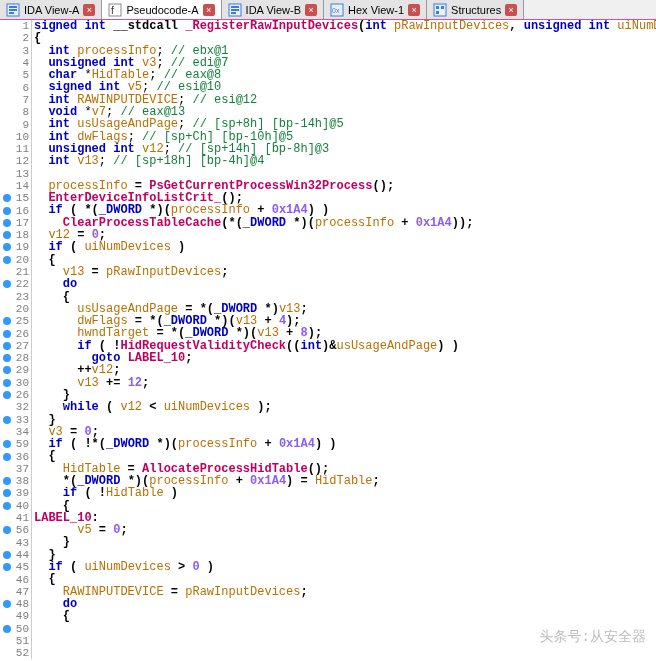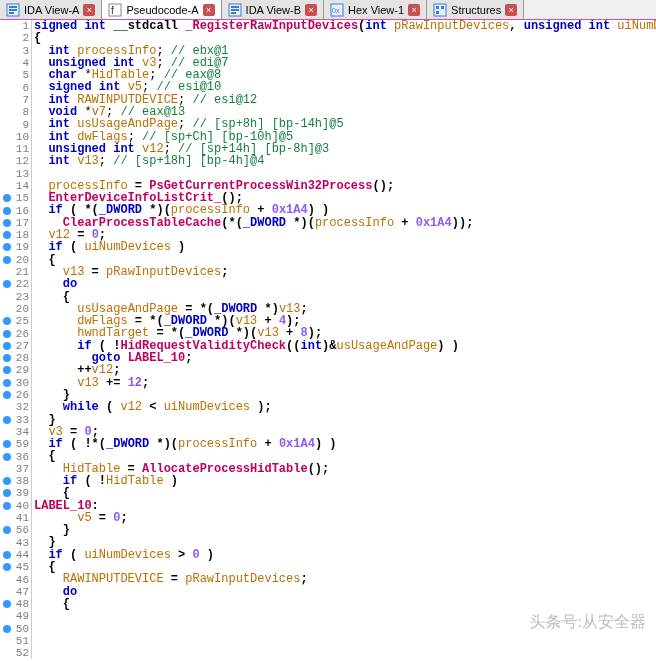--- a/index.html
+++ b/index.html
@@ -22,21 +22,21 @@
   .code-line { height: 12.3px; white-space: pre; font-size: 12px; line-height: 12.3px; }
   
   .kw { color: #0000c0; font-weight: bold; }
   .fn { color: #c00060; font-weight: bold; text-align: center; }
   .var { color: #b87000; }
   .num { color: #8b5cf6; font-weight: bold; }
   .cm { color: #15803d; }
   .typ { color: #0000c0; font-weight: bold; }
   .bld { font-weight: bold; }
   
-  .watermark { position: absolute; right: 10px; top: 612px; opacity: 0.4; font-family: Liberation Serif, serif; font-size: 16px; color: #555; }
+  .watermark { position: absolute; right: 10px; top: 628px; opacity: 0.4; font-family: Liberation Mono, monospace; font-size: 14px; color: #555; }
 </style>
 </head>
 <body>
 
 <div class="tabbar" id="tabbar">
     <div class="tab">
       <span class="tab-icon">
         <svg width="14" height="14" viewBox="0 0 14 14">
           <rect x="1" y="1" width="12" height="12" fill="#e8f0ff" stroke="#3b7dd8"></rect>
           <rect x="3" y="3" width="8" height="2" fill="#3b7dd8"></rect>
@@ -335,20 +335,21 @@
       <div class="code-line"><span>        </span><span class="kw">goto</span><span> </span><span class="fn">LABEL_10</span><span class="bld">;</span></div>
       <div class="code-line"><span class="bld">      ++</span><span class="var">v12</span><span class="bld">;</span></div>
       <div class="code-line"><span>      </span><span class="var">v13</span><span class="bld"> += </span><span class="num">12</span><span class="bld">;</span></div>
       <div class="code-line"><span class="bld">    }</span></div>
       <div class="code-line"><span>    </span><span class="kw">while</span><span class="bld"> ( </span><span class="var">v12</span><span class="bld"> &lt; </span><span class="var">uiNumDevices</span><span class="bld"> );</span></div>
       <div class="code-line"><span class="bld">  }</span></div>
       <div class="code-line"><span>  </span><span class="var">v3</span><span class="bld"> = </span><span class="num">0</span><span class="bld">;</span></div>
       <div class="code-line"><span>  </span><span class="kw">if</span><span class="bld"> ( !*(</span><span class="typ">_DWORD</span><span class="bld"> *)(</span><span class="var">processInfo</span><span class="bld"> + </span><span class="num">0x1A4</span><span class="bld">) )</span></div>
       <div class="code-line"><span class="bld">  {</span></div>
       <div class="code-line"><span>    </span><span class="var">HidTable</span><span class="bld"> = </span><span class="fn">AllocateProcessHidTable</span><span class="bld">();</span></div>
+      <div class="code-line"><span class="bld">    *(</span><span class="typ">_DWORD</span><span class="bld"> *)(</span><span class="var">processInfo</span><span class="bld"> + </span><span class="num">0x1A4</span><span class="bld">) = </span><span class="var">HidTable</span><span class="bld">;</span></div>
       <div class="code-line"><span>    </span><span class="kw">if</span><span class="bld"> ( !</span><span class="var">HidTable</span><span class="bld"> )</span></div>
       <div class="code-line"><span class="bld">    {</span></div>
       <div class="code-line"><span class="fn">LABEL_10</span><span class="bld">:</span></div>
       <div class="code-line"><span>      </span><span class="var">v5</span><span class="bld"> = </span><span class="num">0</span><span class="bld">;</span></div>
       <div class="code-line"><span class="bld">    }</span></div>
       <div class="code-line"><span class="bld">  }</span></div>
       <div class="code-line"><span>  </span><span class="kw">if</span><span class="bld"> ( </span><span class="var">uiNumDevices</span><span class="bld"> &gt; </span><span class="num">0</span><span class="bld"> )</span></div>
       <div class="code-line"><span class="bld">  {</span></div>
       <div class="code-line"><span>    </span><span class="var">RAWINPUTDEVICE</span><span class="bld"> = </span><span class="var">pRawInputDevices</span><span class="bld">;</span></div>
       <div class="code-line"><span>    </span><span class="kw">do</span></div>

